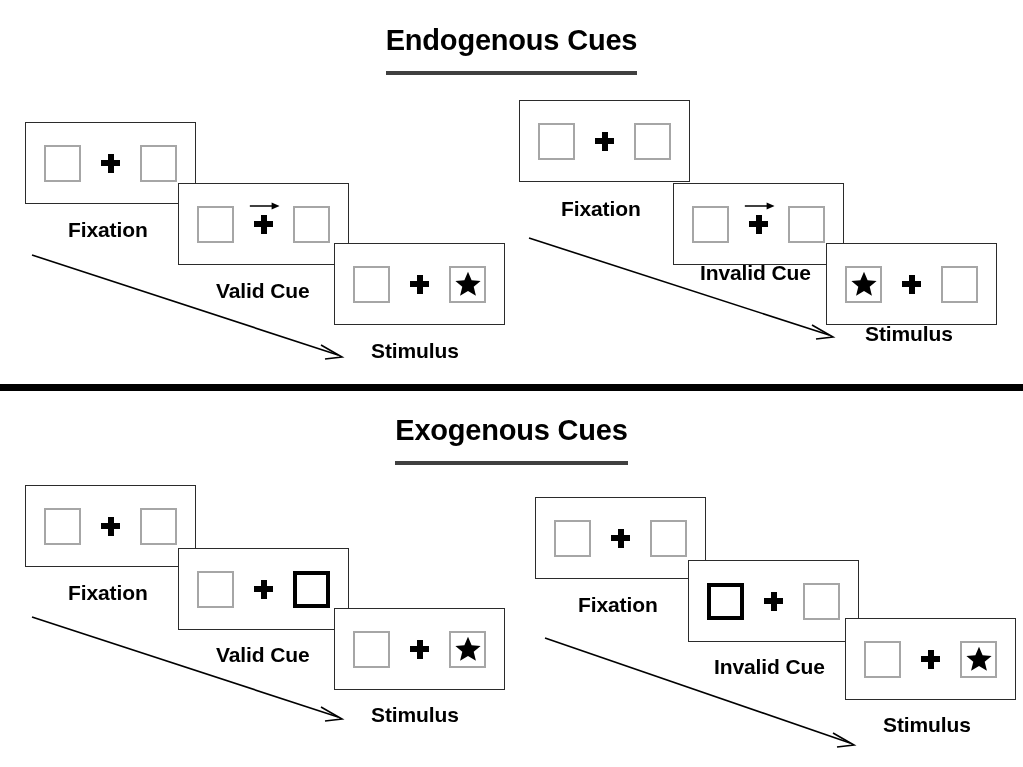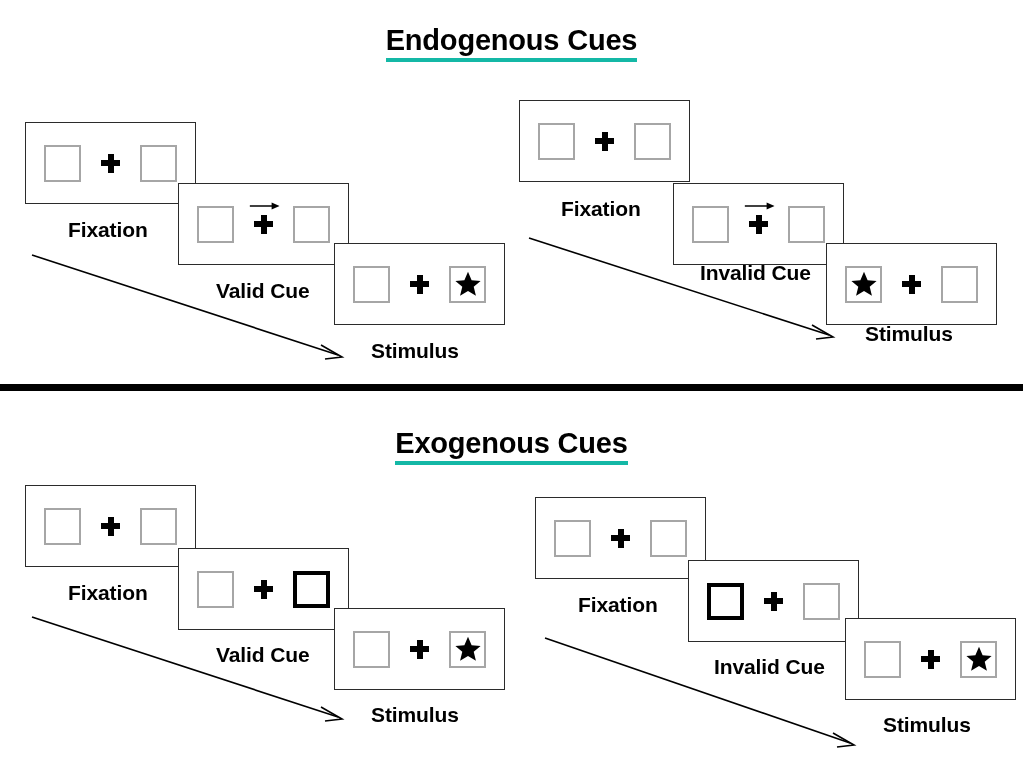--- a/index.html
+++ b/index.html
@@ -23,22 +23,22 @@
   .section-title {
     position: absolute;
     width: 100%;
     left: 0;
     text-align: center;
     font-size: 29px;
     font-weight: bold;
     letter-spacing: -0.2px;
   }
   .section-title span {
-    border-bottom: 4px solid #14b8a6;
-    padding-bottom: 2px;
+    border-bottom: 4px solid #404040;
+    padding-bottom: 15px;
   }
 
   
   .divider {
     position: absolute;
     left: 0;
     width: 1023px;
     height: 7px;
     background: #000000;
   }
@@ -232,21 +232,21 @@
 
   <div class="flow-arrow" style="left:527px; top:233px; width:315px; height:112px;">
     <svg viewBox="0 0 315 112" width="315" height="112" aria-hidden="true">
       <line x1="2" y1="5" x2="302" y2="102" stroke="#000" stroke-width="1.6"></line>
       <polyline points="285,92 306,104 289,106" fill="none" stroke="#000" stroke-width="1.6"></polyline>
     </svg>
   </div>
 
   <div class="divider" style="top:384px;"></div>
 
-  <div class="section-title" style="top:427px;">
+  <div class="section-title" style="top:414px;">
     <span>Exogenous Cues</span>
   </div>
 
   <div class="frame" style="left:25px; top:485px; width:171px; height:82px;">
     <div class="frame-inner">
       <div class="box"></div>
       <div class="cross"></div>
       <div class="box"></div>
     </div>
   </div>

